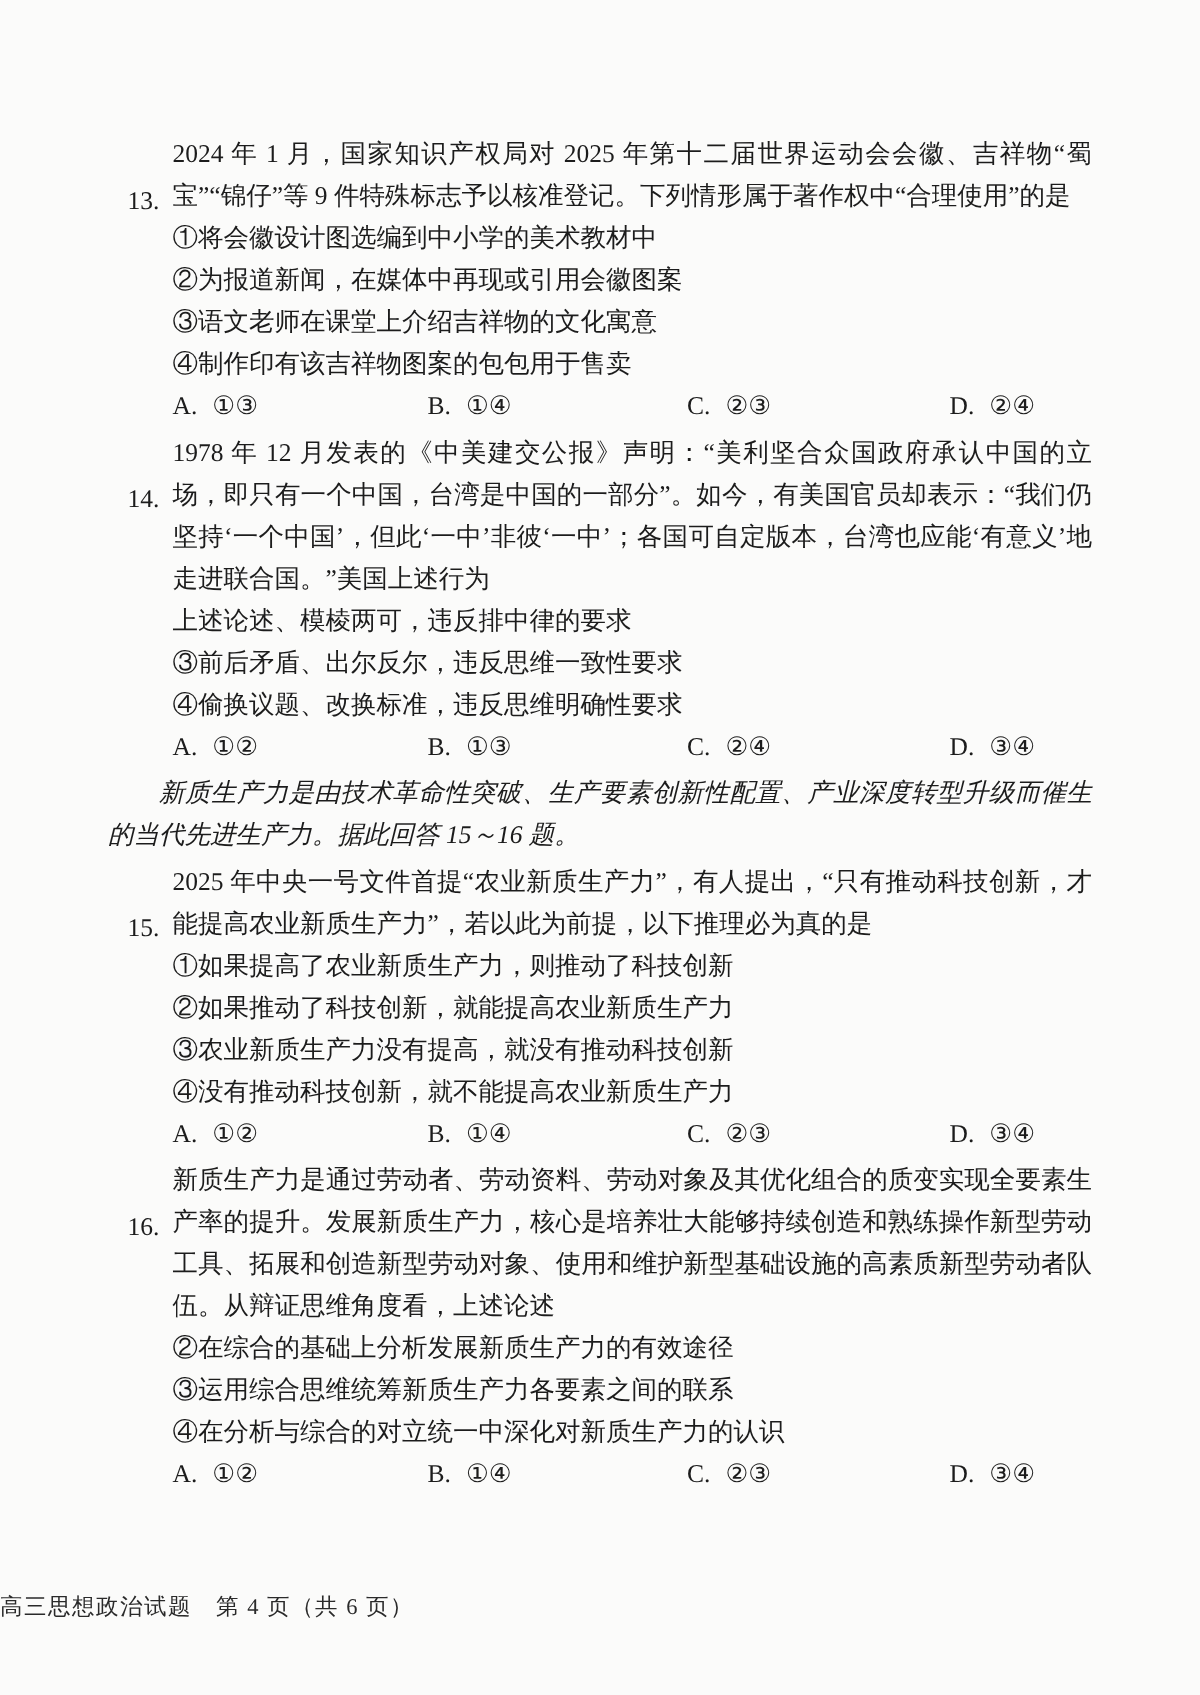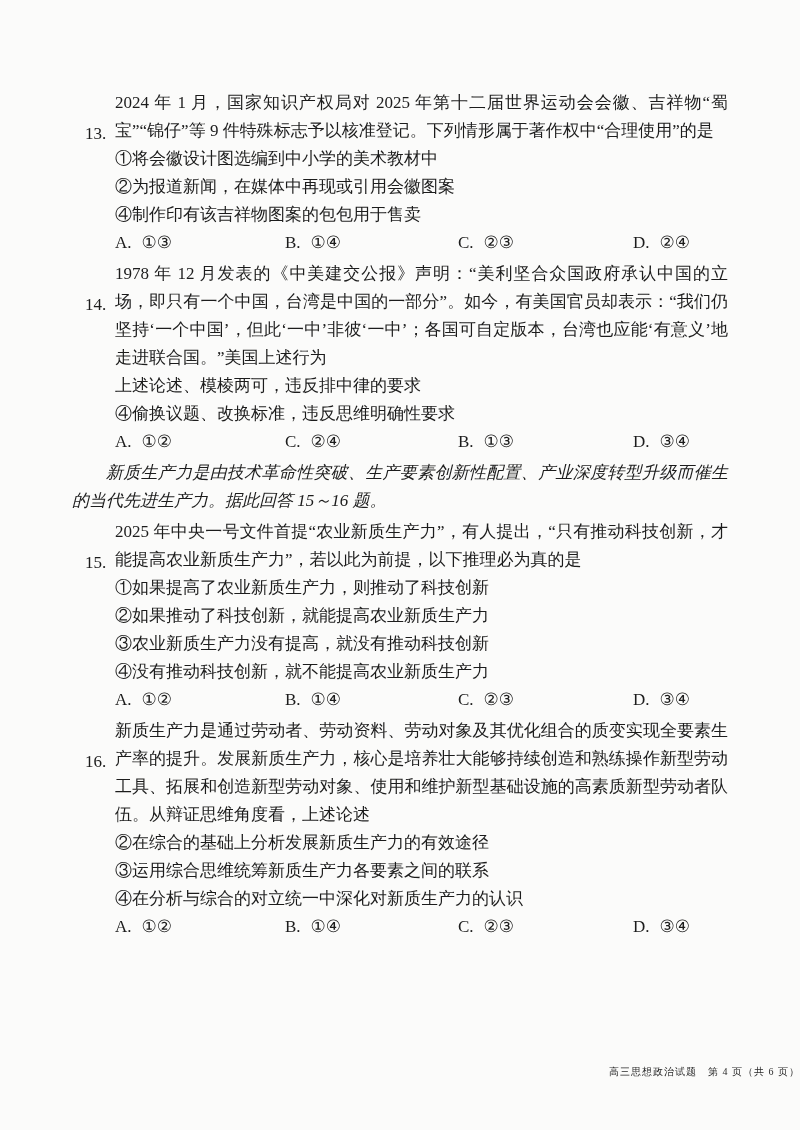--- a/index.html
+++ b/index.html
@@ -46,55 +46,57 @@
     margin: 3px 0 0 0;
     text-indent: 2em;
     text-align: justify;
     font-style: italic;
   }
   .footer {
     position: absolute;
     top: 1062px;
     left: 0;
     width: 100%;
-    text-align: right;
-    font-size: 10px;
+    text-align: left;
+    font-size: 15px;
     line-height: 20px;
     color: #2a2a2a;
     letter-spacing: 1px;
   }
 </style>
 </head>
 <body>
 
 <div class="content">
 
   <section class="q">
     <span class="q-num">13.</span>
     <p class="stem">2024 年 1 月，国家知识产权局对 2025 年第十二届世界运动会会徽、吉祥物“蜀宝”“锦仔”等 9 件特殊标志予以核准登记。下列情形属于著作权中“合理使用”的是</p>
     <p class="item">①将会徽设计图选编到中小学的美术教材中</p>
     <p class="item">②为报道新闻，在媒体中再现或引用会徽图案</p>
+    <p class="item">③语文老师在课堂上介绍吉祥物的文化寓意</p>
     <p class="item">④制作印有该吉祥物图案的包包用于售卖</p>
     <div class="opts">
       <span class="opt"><span>A.</span><span class="opt-val">①③</span></span>
       <span class="opt"><span>B.</span><span class="opt-val">①④</span></span>
       <span class="opt"><span>C.</span><span class="opt-val">②③</span></span>
       <span class="opt"><span>D.</span><span class="opt-val">②④</span></span>
     </div>
   </section>
 
   <section class="q">
     <span class="q-num">14.</span>
     <p class="stem">1978 年 12 月发表的《中美建交公报》声明：“美利坚合众国政府承认中国的立场，即只有一个中国，台湾是中国的一部分”。如今，有美国官员却表示：“我们仍坚持‘一个中国’，但此‘一中’非彼‘一中’；各国可自定版本，台湾也应能‘有意义’地走进联合国。”美国上述行为</p>
     <p class="item">上述论述、模棱两可，违反排中律的要求</p>
+    <p class="item">③前后矛盾、出尔反尔，违反思维一致性要求</p>
     <p class="item">④偷换议题、改换标准，违反思维明确性要求</p>
     <div class="opts">
       <span class="opt"><span>A.</span><span class="opt-val">①②</span></span>
+      <span class="opt"><span>B.</span><span class="opt-val">①③</span></span>
       <span class="opt"><span>C.</span><span class="opt-val">②④</span></span>
-      <span class="opt"><span>B.</span><span class="opt-val">①③</span></span>
       <span class="opt"><span>D.</span><span class="opt-val">③④</span></span>
     </div>
   </section>
 
   <p class="passage">新质生产力是由技术革命性突破、生产要素创新性配置、产业深度转型升级而催生的当代先进生产力。据此回答 15～16 题。</p>
 
   <section class="q">
     <span class="q-num">15.</span>
     <p class="stem">2025 年中央一号文件首提“农业新质生产力”，有人提出，“只有推动科技创新，才能提高农业新质生产力”，若以此为前提，以下推理必为真的是</p>
     <p class="item">①如果提高了农业新质生产力，则推动了科技创新</p>

